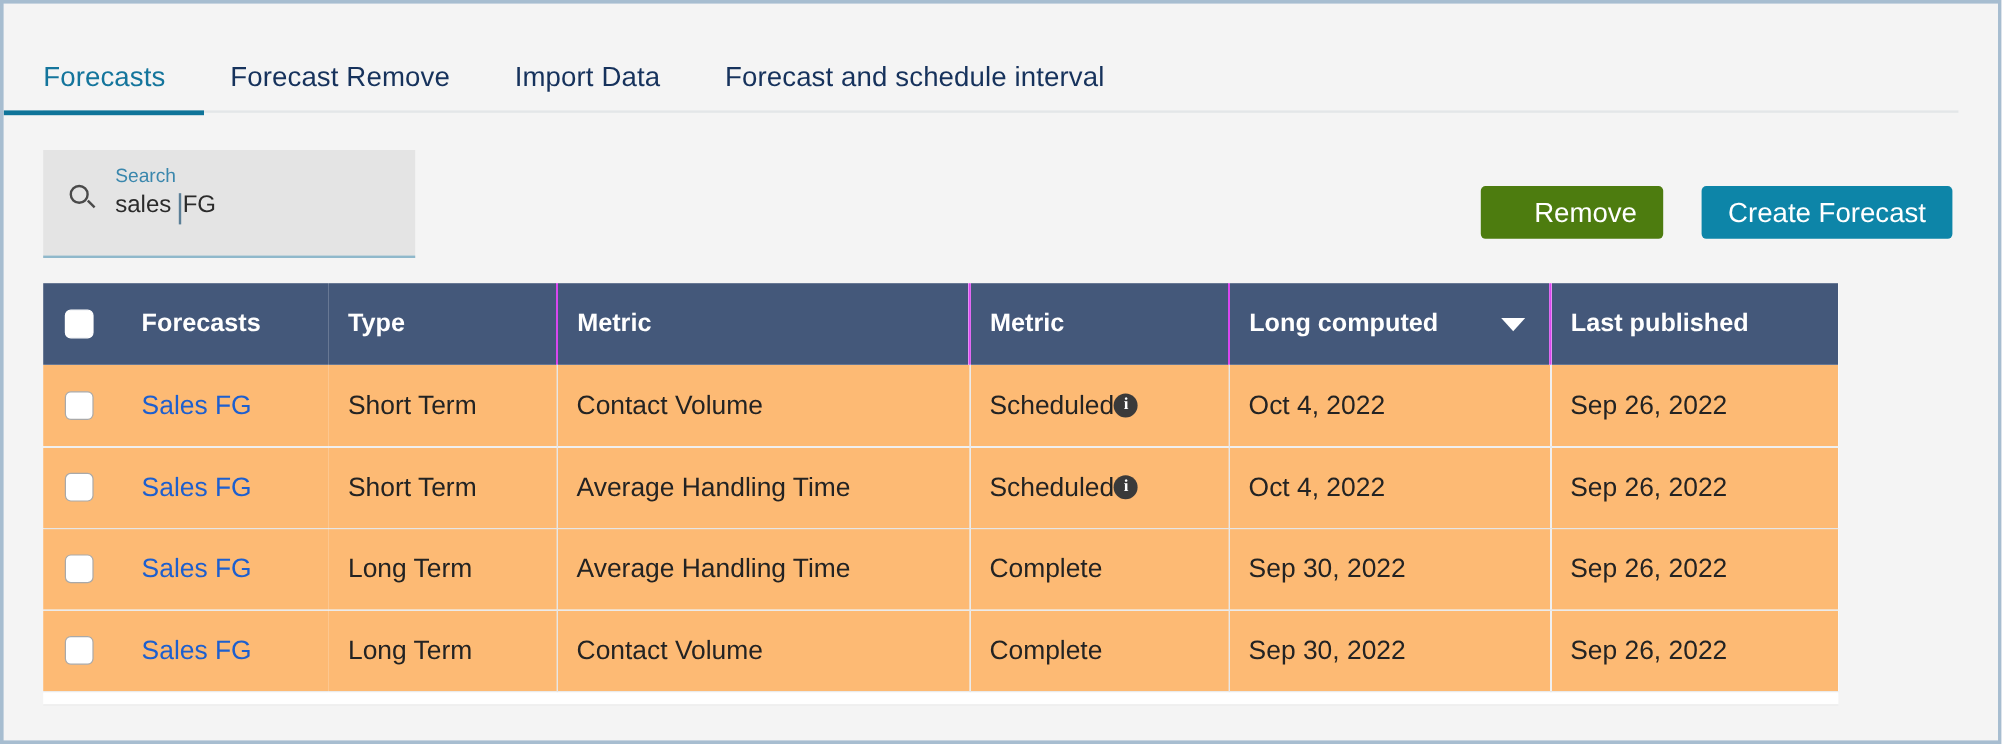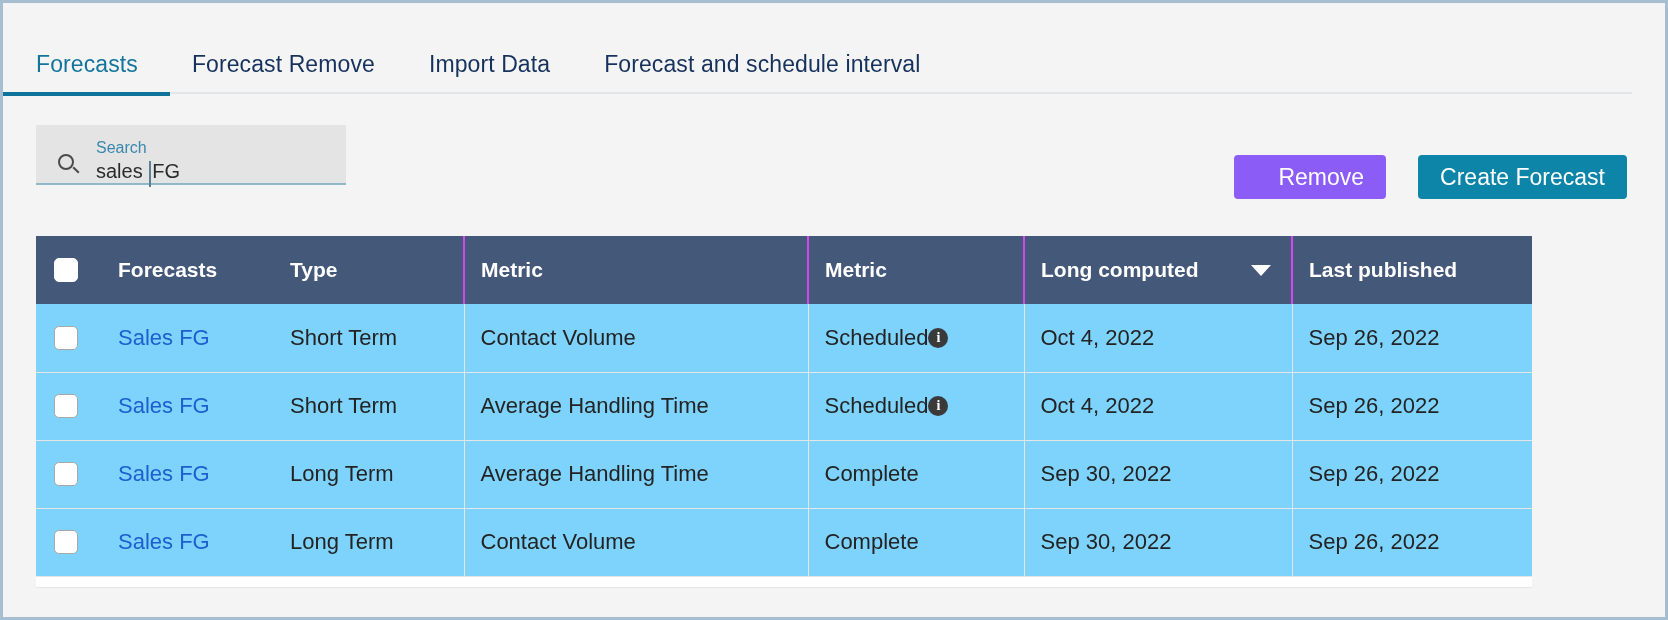--- a/index.html
+++ b/index.html
@@ -61,21 +61,21 @@
     height: 4px;
     background: #0f7499;
   }
 
   
   .searchbox {
     position: absolute;
     left: 33px;
     top: 122px;
     width: 310px;
-    height: 60px;
+    height: 90px;
     background: #e4e4e4;
     border-bottom: 2px solid #8fb8cb;
     box-sizing: border-box;
   }
   .search-icon {
     position: absolute;
     left: 22px;
     top: 29px;
     width: 16px;
     height: 16px;
@@ -135,21 +135,21 @@
     color: #ffffff;
     border: none;
     border-radius: 4px;
     padding: 0 22px;
     height: 44px;
     line-height: 44px;
     cursor: pointer;
     white-space: nowrap;
   }
   .btn-remove {
-    background: #8b5cf6;
+    background: #4d7c0f;
     min-width: 128px;
     padding-left: 44px;
   }
   .btn-create {
     background: #0d85a8;
     min-width: 196px;
   }
 
   
   .table-wrap {
@@ -219,21 +219,21 @@
   }
   table.data tbody td {
     font-size: 22px;
     color: #232323;
     height: 68px;
     padding: 0 16px;
     border-right: 1px solid #e6e6e6;
     border-bottom: 1px solid #e6e6e6;
     box-sizing: border-box;
     vertical-align: middle;
-    background: #7dd3fc;
+    background: #fdba74;
     overflow: hidden;
     white-space: nowrap;
   }
   table.data tbody td:last-child { border-right: none; }
   table.data tbody td.col-check {
     padding-left: 18px;
     padding-right: 0;
     border-right: none;
   }
   .cell-link {

